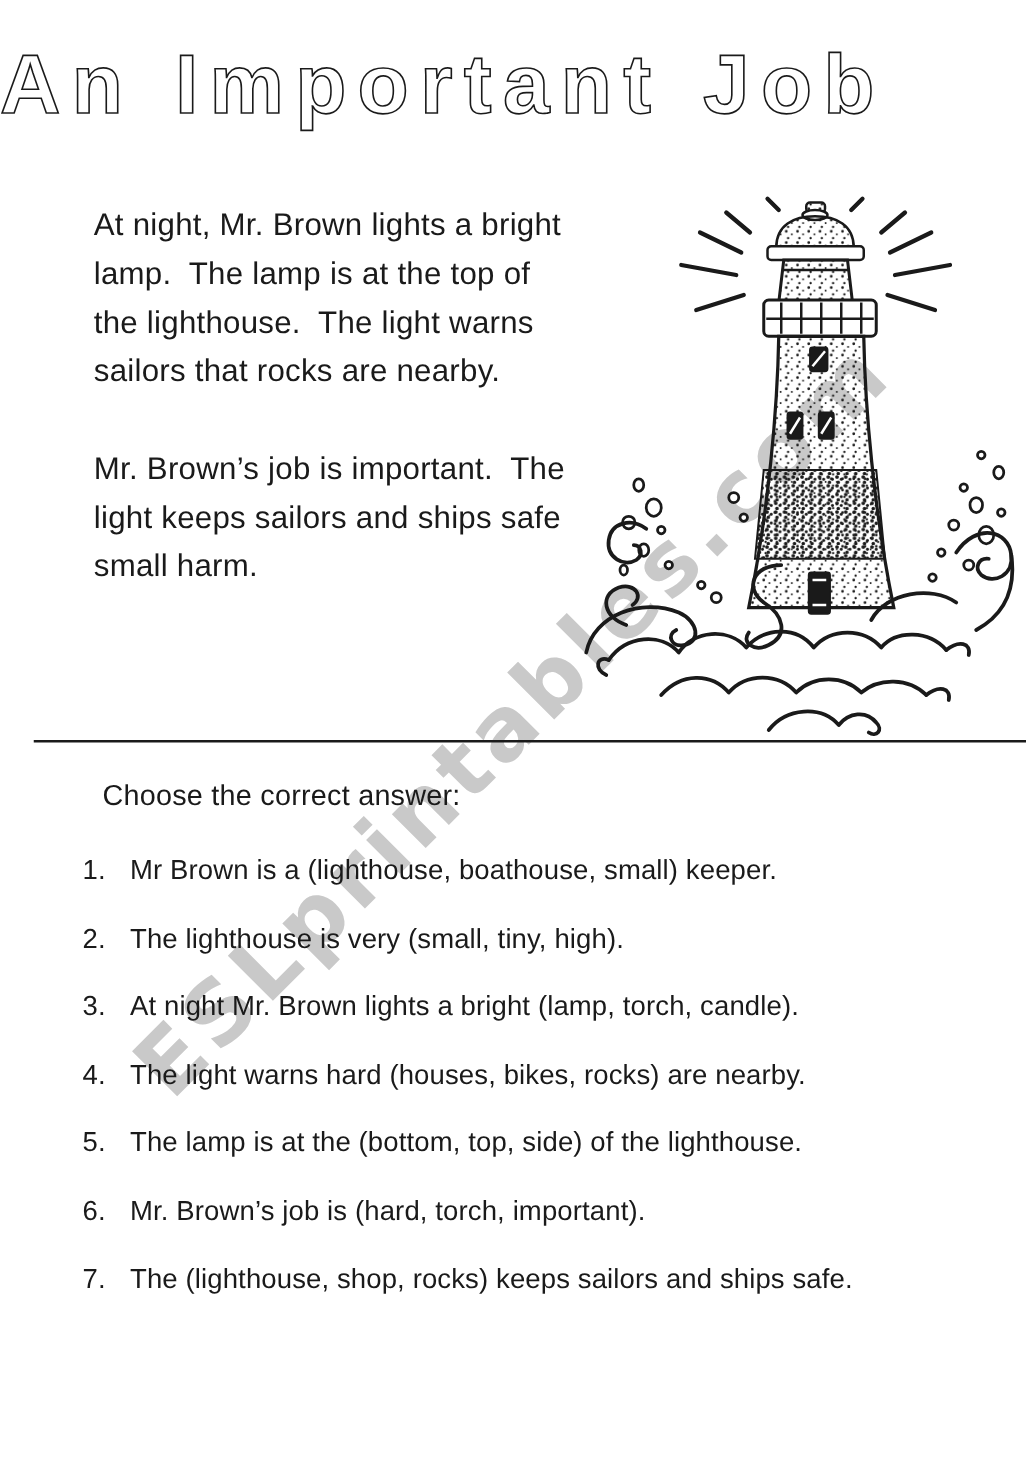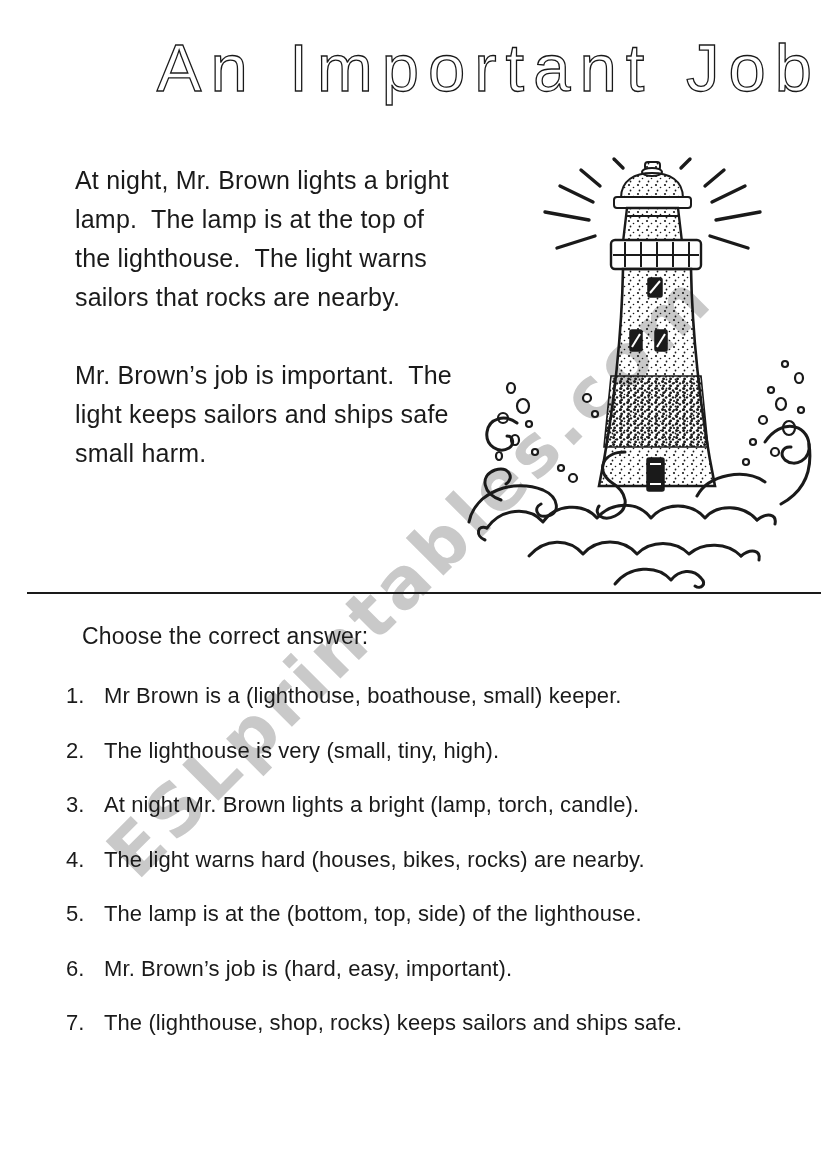--- a/index.html
+++ b/index.html
@@ -25,22 +25,22 @@
     font-family:"DejaVu Sans", sans-serif;
     font-weight:700;font-size:70px;letter-spacing:5px;
     color:var(--watermark);
     white-space:nowrap;
     z-index:0;
     user-select:none;pointer-events:none;
   }
   
   .title{
     position:absolute;top:34px;left:0;width:100%;
-    text-align:right;
-    font-size:67px;font-weight:400;line-height:1;
+    text-align:left;
+    font-size:67px;font-weight:700;line-height:1;
     letter-spacing:9px;word-spacing:5px;
     color:#333;
     z-index:1;
   }
   @supports (-webkit-text-stroke:1px black){
     .title{color:#fff;-webkit-text-stroke:1.3px var(--ink);}
   }
   
   .passage{
     position:absolute;left:75px;top:161px;width:440px;
@@ -230,21 +230,21 @@
     <li>
       <span class="qnum">4.</span>
       <span class="qtext">The light warns hard (houses, bikes, rocks) are nearby.</span>
     </li>
     <li>
       <span class="qnum">5.</span>
       <span class="qtext">The lamp is at the (bottom, top, side) of the lighthouse.</span>
     </li>
     <li>
       <span class="qnum">6.</span>
-      <span class="qtext">Mr. Brown’s job is (hard, easy, important).</span>
+      <span class="qtext">Mr. Brown’s job is (hard, torch, important).</span>
     </li>
     <li>
       <span class="qnum">7.</span>
       <span class="qtext">The (lighthouse, shop, rocks) keeps sailors and ships safe.</span>
     </li>
   </ol>
 
 </div>
 
 </body></html>

